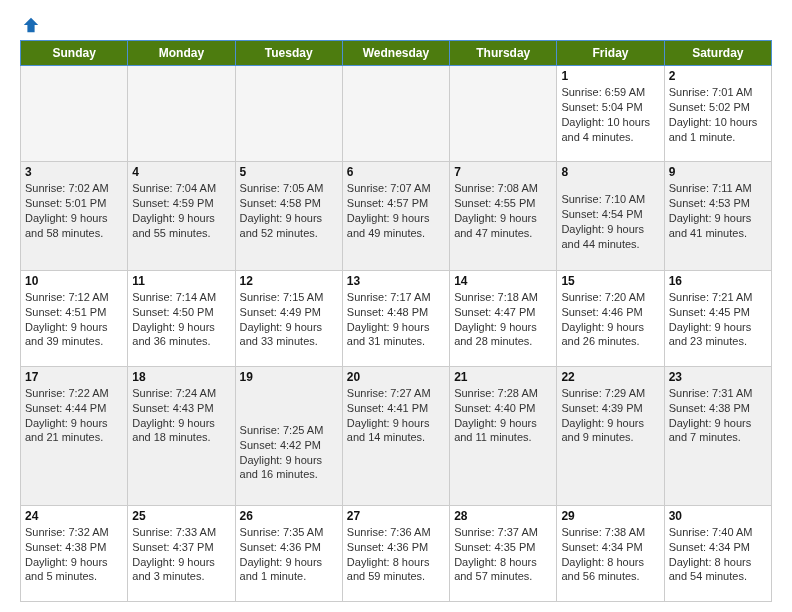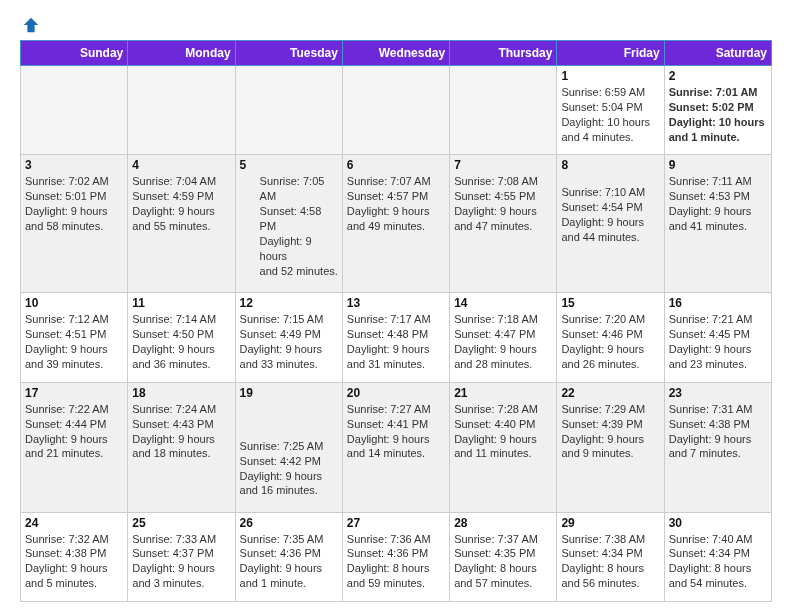--- a/index.html
+++ b/index.html
@@ -51,26 +51,26 @@
       color: #444;
       margin-top: 2px;
     }
     .calendar {
       flex: 1;
       border-collapse: collapse;
       width: 100%;
       table-layout: fixed;
     }
     .calendar thead tr th {
-      background: #6d28d9;
+      background: #4d7c0f;
       color: #fff;
       font-size: 12px;
       font-weight: bold;
       padding: 5px 4px;
-      text-align: right;
+      text-align: center;
       border: 1px solid #4a8fd4;
     }
     .calendar tbody tr td {
       vertical-align: top;
       font-size: 10px;
       color: #333;
       padding: 3px 4px;
       border: 1px solid #ccc;
       height: 78px;
       background: #fff;
@@ -135,21 +135,21 @@
           <td class="empty"></td>
           <td>
             <span class="day-number">1</span>
             <div class="day-info" style="white-space: pre-line;">Sunrise: 6:59 AM
 Sunset: 5:04 PM
 Daylight: 10 hours
 and 4 minutes.</div>
           </td>
           <td>
             <span class="day-number">2</span>
-            <div class="day-info" style="white-space: pre-line; font-weight: bold;">Sunrise: 7:01 AM
+            <div class="day-info" style="white-space: pre-line;">Sunrise: 7:01 AM
 Sunset: 5:02 PM
 Daylight: 10 hours
 and 1 minute.</div>
           </td>
         </tr>
         <tr>
           <td class="shaded">
             <span class="day-number">3</span>
             <div class="day-info" style="white-space: pre-line;">Sunrise: 7:02 AM
 Sunset: 5:01 PM
@@ -158,21 +158,21 @@
           </td>
           <td class="shaded">
             <span class="day-number">4</span>
             <div class="day-info" style="white-space: pre-line;">Sunrise: 7:04 AM
 Sunset: 4:59 PM
 Daylight: 9 hours
 and 55 minutes.</div>
           </td>
           <td class="shaded">
             <span class="day-number">5</span>
-            <div class="day-info" style="white-space: pre-line; margin-left: 20px;">Sunrise: 7:05 AM
+            <div class="day-info" style="white-space: pre-line;">Sunrise: 7:05 AM
 Sunset: 4:58 PM
 Daylight: 9 hours
 and 52 minutes.</div>
           </td>
           <td class="shaded">
             <span class="day-number">6</span>
             <div class="day-info" style="white-space: pre-line;">Sunrise: 7:07 AM
 Sunset: 4:57 PM
 Daylight: 9 hours
 and 49 minutes.</div>

